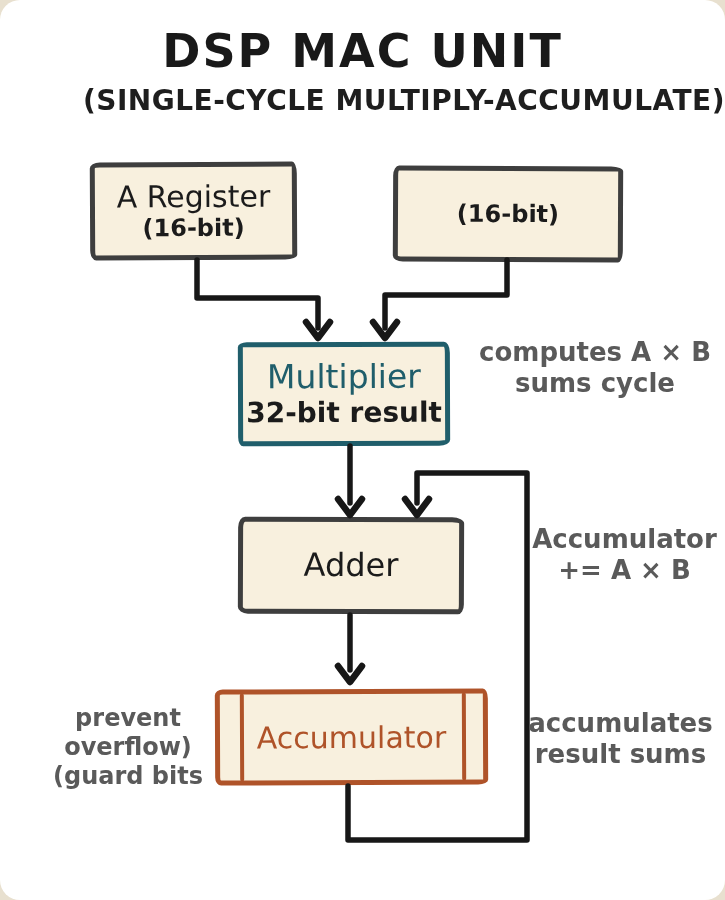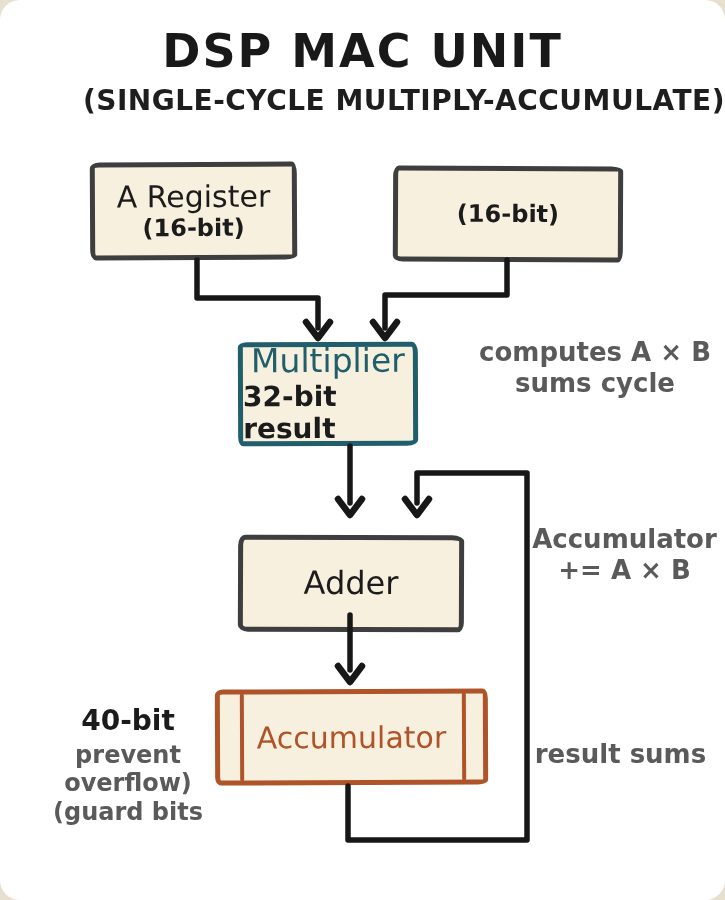--- a/index.html
+++ b/index.html
@@ -62,29 +62,29 @@
     left: 90px; top: 162px; width: 207px; height: 98px;
     border-radius: 10px 5px 12px 6px / 6px 12px 5px 10px;
     transform: rotate(-0.3deg);
   }
   .box-b {
     left: 393px; top: 166px; width: 230px; height: 96px;
     border-radius: 6px 12px 5px 10px / 10px 5px 12px 6px;
     transform: rotate(0.25deg);
   }
   .box-mult {
-    left: 238px; top: 342px; width: 180px; height: 104px;
+    left: 238px; top: 342px; width: 212px; height: 104px;
     border-color: #205e6b;
     border-radius: 9px 6px 11px 5px / 5px 11px 6px 9px;
     transform: rotate(-0.2deg);
   }
   .box-mult .label { color: #205e6b; font-size: 33px; }
   .box-mult .sublabel { font-size: 28px; color: #1b1b1b; }
   .box-adder {
-    left: 238px; top: 535px; width: 226px; height: 97px;
+    left: 238px; top: 517px; width: 226px; height: 97px;
     border-radius: 7px 12px 6px 10px / 11px 6px 10px 7px;
     transform: rotate(0.2deg);
   }
   .box-adder .label { font-size: 32px; }
   .box-acc {
     left: 215px; top: 689px; width: 273px; height: 96px;
     border-color: #af5329;
     border-radius: 8px 5px 10px 6px / 6px 10px 5px 8px;
     transform: rotate(-0.25deg);
   }
@@ -177,23 +177,22 @@
     <span>computes A × B</span><br>
     <span>sums cycle</span>
   </div>
 
   <div class="note note-feedback">
     <span>Accumulator</span><br>
     <span>+= A × B</span>
   </div>
 
   <div class="note note-acc">
-    <br>
+    <span>accumulates</span><br>
     <span>result sums</span>
   </div>
 
   <div class="note note-width">
-    <span class="emph">40-bit</span>
     <span class="dim">prevent overflow)</span>
     <span class="dim">(guard bits</span>
   </div>
 
 </div>
 
 </body></html>

